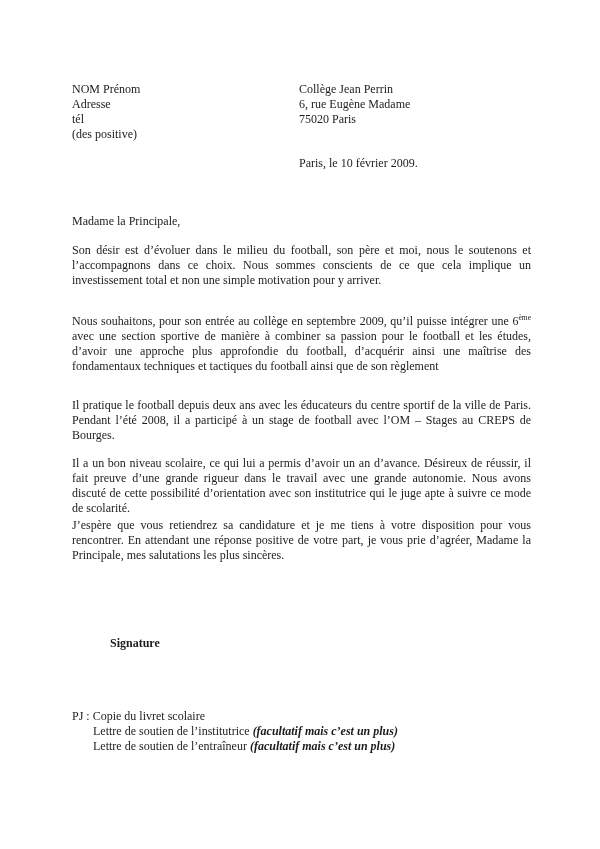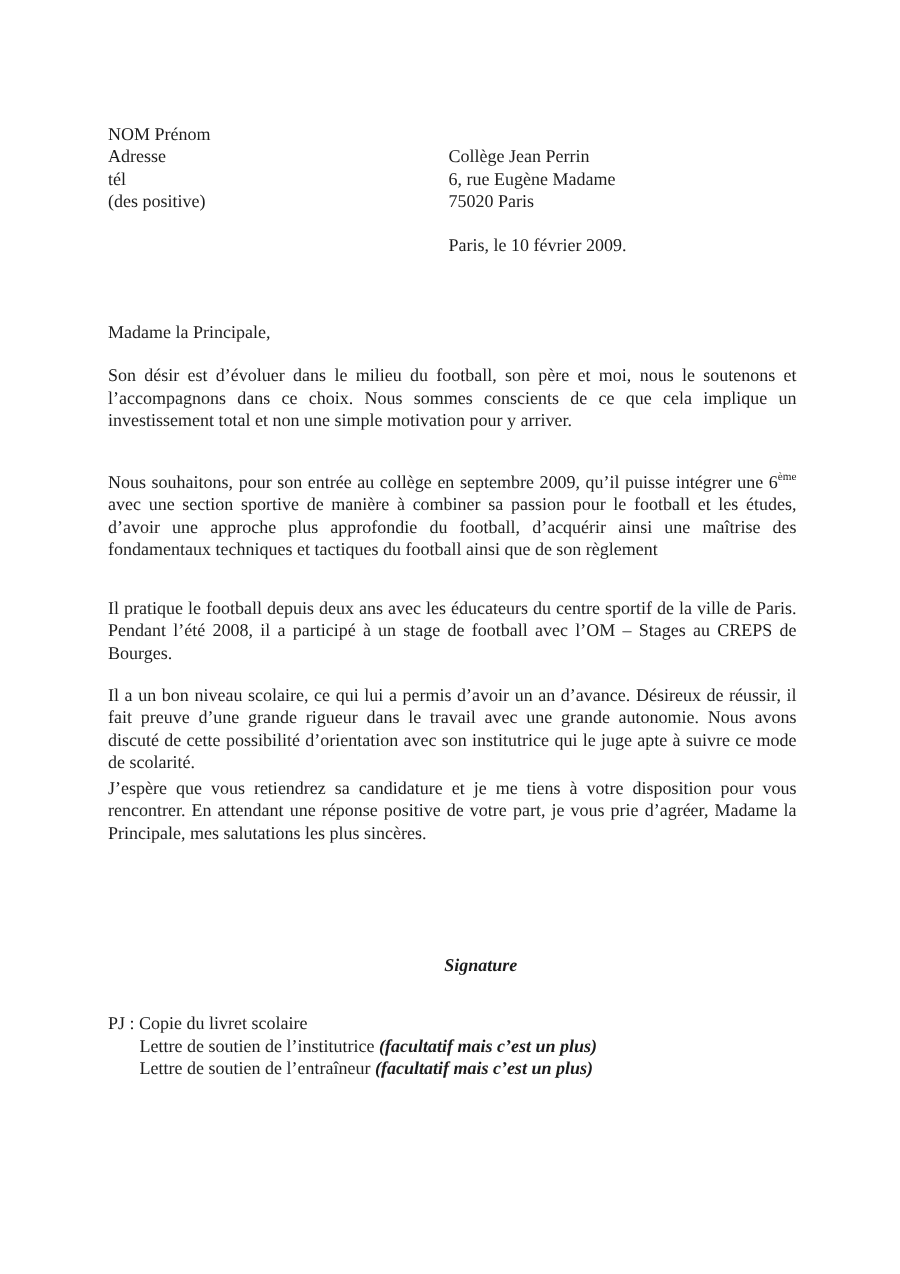--- a/index.html
+++ b/index.html
@@ -9,42 +9,41 @@
     height: 849px;
     box-sizing: border-box;
     background: #ffffff;
     color: #1c1c1c;
     font-family: "Liberation Serif", "DejaVu Serif", serif;
     font-size: 12px;
     line-height: 15px;
     padding: 82px 69px 0 72px;
     overflow: hidden;
   }
-  .header { display: flex; align-items: flex-end; }
+  .header { display: flex; }
   .sender { flex: 0 0 227px; width: 227px; }
   .recipient { flex: 1 1 auto; }
   .date-line { margin: 14px 0 0 227px; }
   .salutation { margin-top: 43px; }
   .para { text-align: justify; margin: 0; }
   .para.p1 { margin-top: 21px; }
   .para.p2 { margin-top: 14px; }
   .para.p3 { margin-top: 26px; }
   .para.p4 { margin-top: 24px; }
   .para.p5 { margin-top: 13px; }
   .para.p6 { margin-top: 2px; }
   .bi { font-weight: bold; font-style: italic; }
   sup { font-size: 7.5px; vertical-align: super; line-height: 0; }
   .signature {
     margin-top: 73px;
     margin-left: 38px;
-    text-align: center;
+    text-align: left;
     font-weight: bold;
-    font-style: italic;
   }
-  .attachments { margin-top: 24px; }
+  .attachments { margin-top: 58px; }
   .pj-line { margin: 0; }
   .pj-line.indent { padding-left: 21px; }
 </style>
 </head>
 <body>
 
 <div class="page">
 
   <div class="header">
     <div class="sender">

